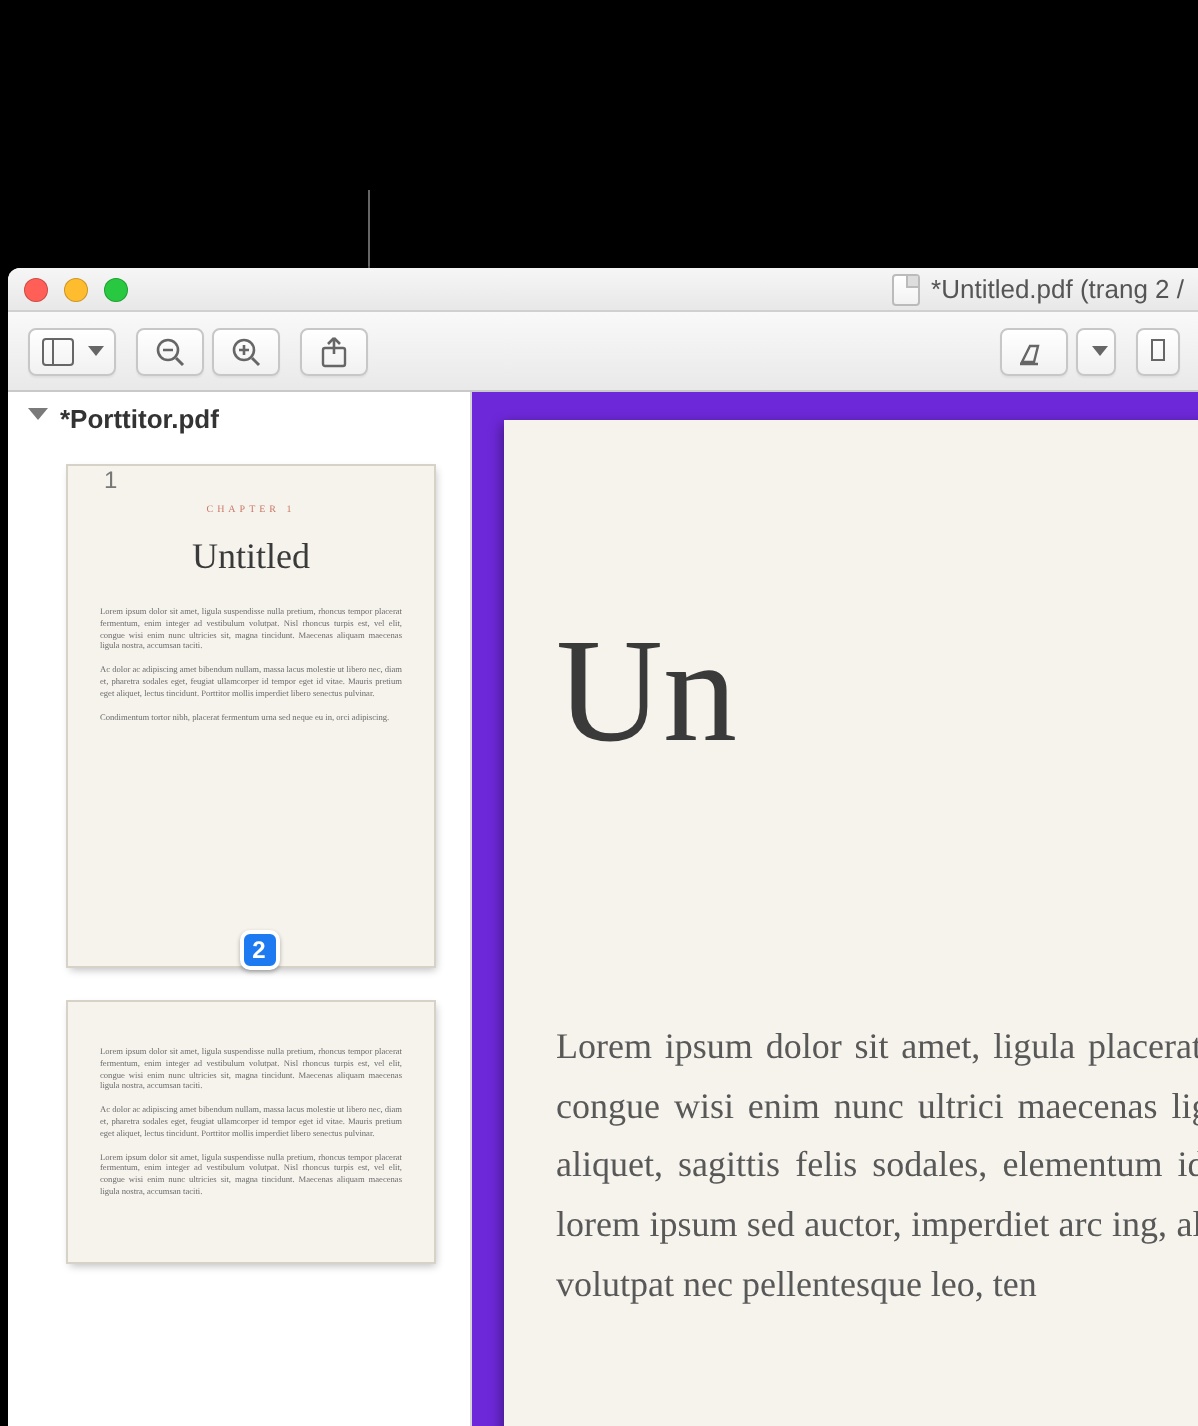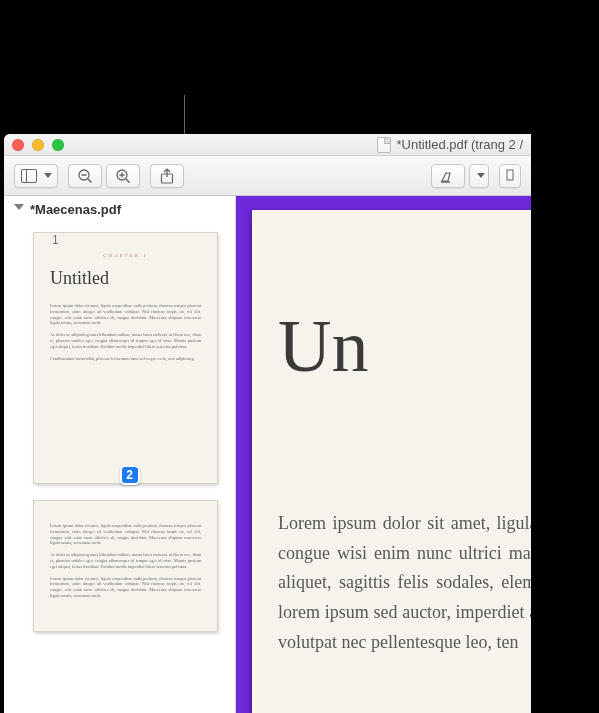--- a/index.html
+++ b/index.html
@@ -16,21 +16,21 @@
     left: 184px;
     top: 95px;
     width: 1px;
     height: 204px;
     background: #666;
   }
   .window {
     position: absolute;
     top: 134px;
     left: 4px;
-    width: 527px;
+    width: 596px;
     height: 579px;
     background: #ececec;
     border-top-left-radius: 6px;
     box-shadow: 0 0 0 1px rgba(0,0,0,0.15);
     overflow: hidden;
     display: flex;
     flex-direction: column;
   }
   .titlebar {
     height: 22px;
@@ -156,20 +156,21 @@
   .page.tall { height: 250px; }
   .page.short { height: 130px; overflow:hidden;}
   .page .chapter {
     text-align:center;
     font-size:5px;
     letter-spacing:2px;
     color:#c97a6a;
     margin-top:6px;
   }
   .page .ptitle {
+    text-align:center;
     font-size:18px;
     color:#3a3a3a;
     margin-top:10px;
     margin-bottom:14px;
     font-weight:400;
   }
   .ptext {
     font-size:4.3px;
     line-height:1.35;
     color:#6b6b6b;
@@ -308,21 +309,21 @@
         <rect x="3" y="1" width="6" height="10" fill="none" stroke="#666"></rect>
       </svg>
     </div>
   </div>
 
   <div class="content">
 
     <div class="sidebar">
       <div class="sb-head">
         <span class="sb-tri"></span>
-        <span>*Maecenas.pdf</span>
+        <span>*Porttitor.pdf</span>
       </div>
       <div class="thumbs">
 
         <div class="thumb">
           <span class="pnum-left">1</span>
           <div class="page tall">
             <div class="chapter">CHAPTER 1</div>
             <div class="ptitle">Untitled</div>
             <div class="ptext">Lorem ipsum dolor sit amet, ligula suspendisse nulla pretium, rhoncus tempor placerat fermentum, enim integer ad vestibulum volutpat. Nisl rhoncus turpis est, vel elit, congue wisi enim nunc ultricies sit, magna tincidunt. Maecenas aliquam maecenas ligula nostra, accumsan taciti.</div>
             <div class="ptext">Ac dolor ac adipiscing amet bibendum nullam, massa lacus molestie ut libero nec, diam et, pharetra sodales eget, feugiat ullamcorper id tempor eget id vitae. Mauris pretium eget aliquet, lectus tincidunt. Porttitor mollis imperdiet libero senectus pulvinar.</div>

